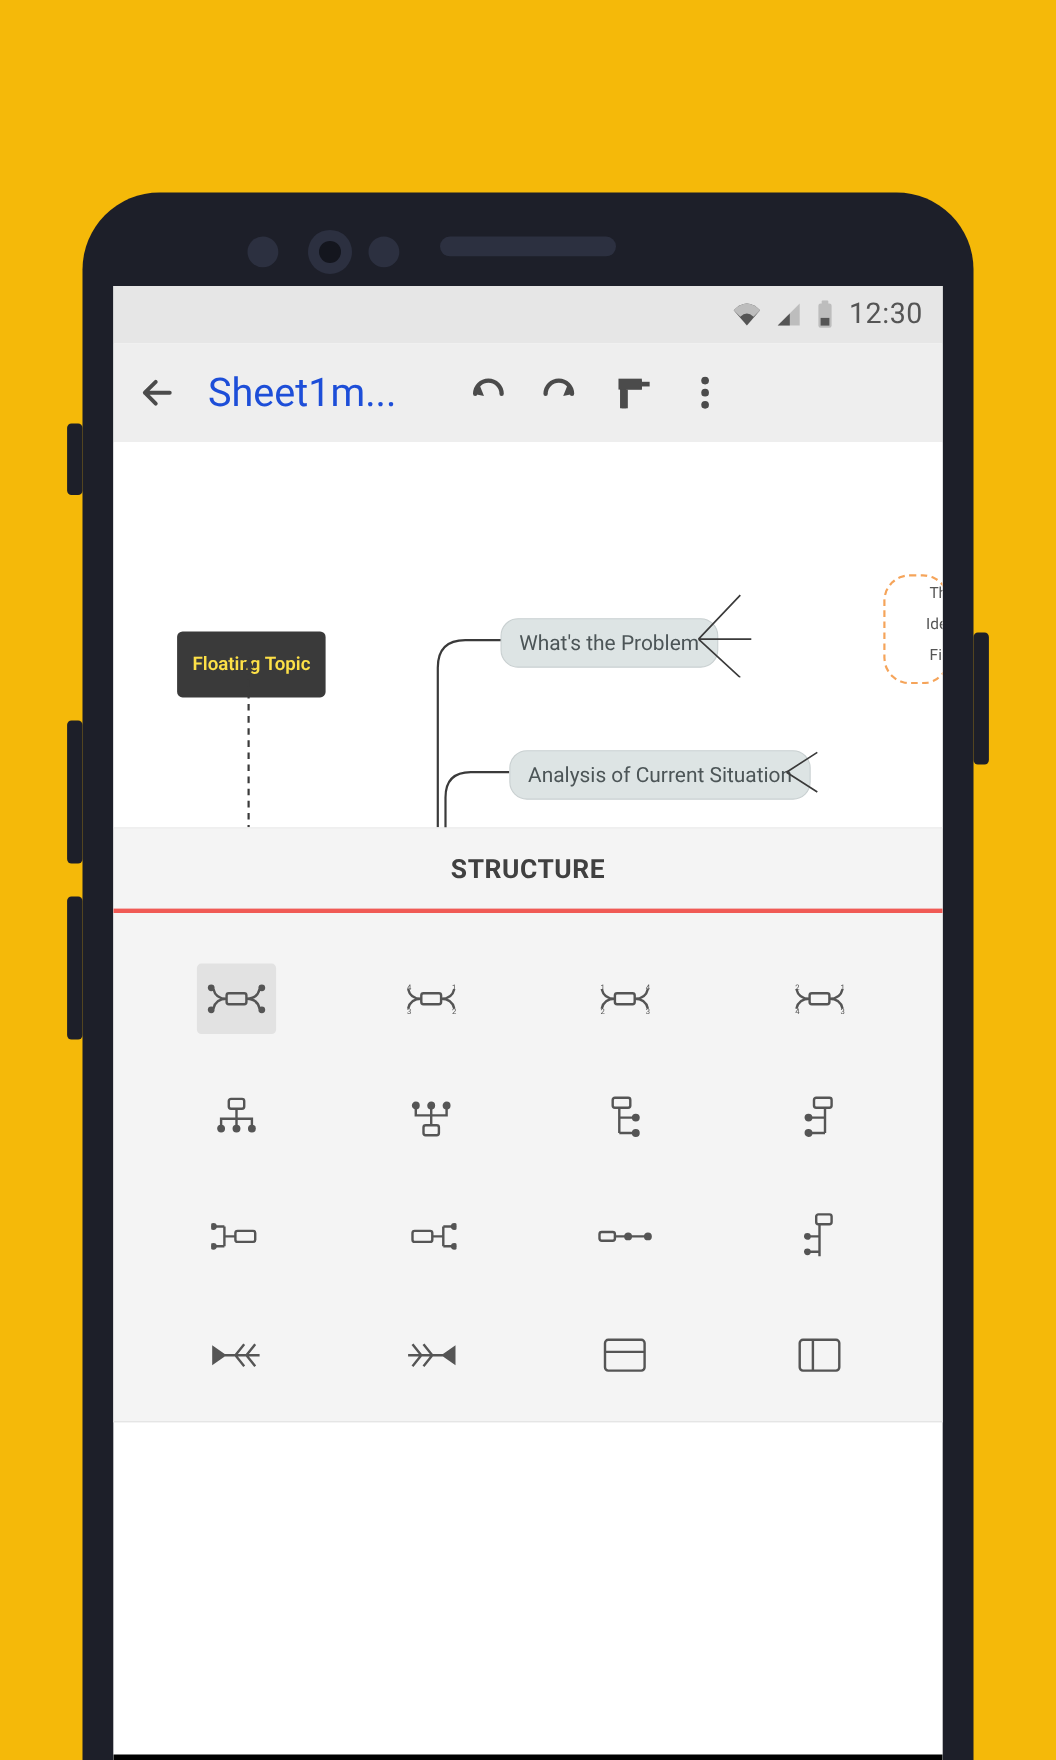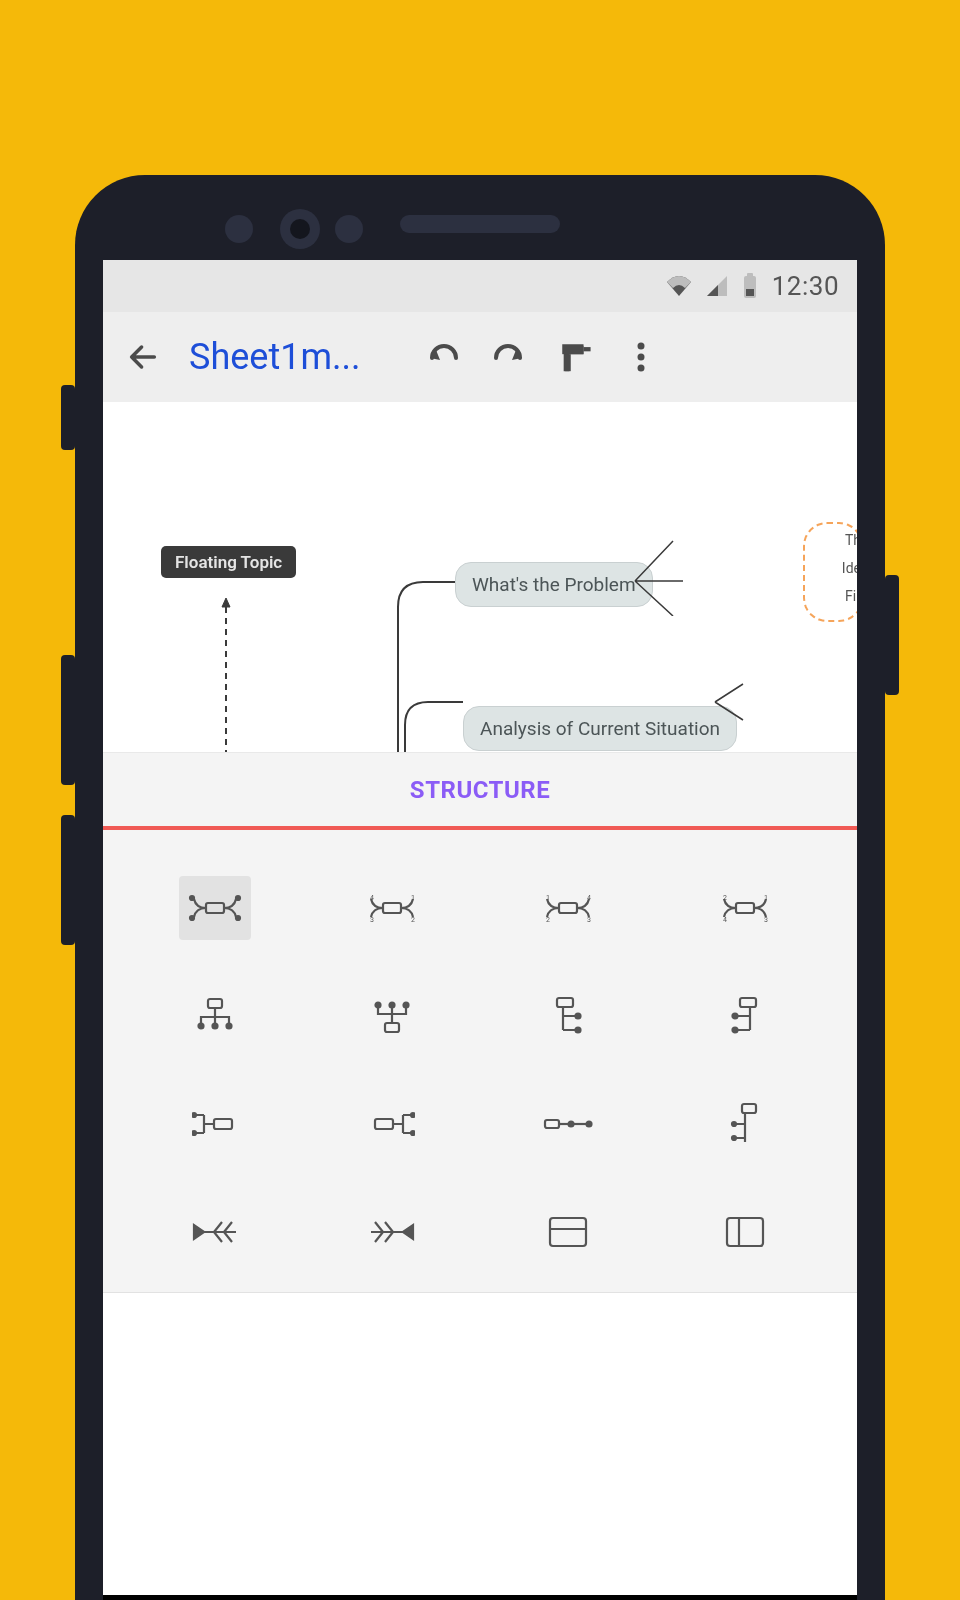--- a/index.html
+++ b/index.html
@@ -96,40 +96,40 @@
 
   
   .canvas {
     position: relative;
     background: #fff;
     height: 350px;
     overflow: hidden;
   }
   .floating-topic {
     position: absolute;
-    left: 58px; top: 144px;
+    left: 58px; top: 172px;
     background: #3a3a3a;
-    color: #e5e5e5;
+    color: #fde047;
     font-size: 17px;
     font-weight: 600;
-    padding: 6px 14px;
+    padding: 20px 14px;
     border-radius: 5px;
   }
   .node {
     position: absolute;
     background: #dde4e4;
     color: #4c5557;
     border: 1px solid #c9d0d1;
     border-radius: 16px;
     padding: 10px 16px;
     font-size: 19px;
     text-align: right;
   }
   .node.n1 { left: 352px; top: 160px; }
-  .node.n2 { left: 360px; top: 280px; margin-top: 24px; }
+  .node.n2 { left: 360px; top: 280px; }
   .dashed-group {
     position: absolute;
     right: -6px; top: 120px;
     width: 60px; height: 100px;
     border: 2px dashed #f5a45a;
     border-radius: 24px;
   }
   .mini-txt { position:absolute; font-size:14px; color:#555; }
   .mini-txt.t1 { right: -4px; top: 130px; }
   .mini-txt.t2 { right: -4px; top: 158px; }
@@ -150,21 +150,21 @@
   }
   .tab {
     flex:1;
     display:flex; align-items:center; justify-content:center;
     font-size: 24px;
     font-weight: 700;
     letter-spacing: 0.5px;
     color: #888;
     border-bottom: 4px solid transparent;
   }
-  .tab.active { color: #8b5cf6; border-bottom-color: #f05a55; }
+  .tab.active { color: #404040; border-bottom-color: #f05a55; }
 
   
   .struct-grid {
     background: #f4f4f4;
     flex: 1;
     display: grid;
     grid-template-columns: repeat(4, 1fr);
     grid-auto-rows: 108px;
     gap: 0;
     padding: 24px 24px 6px 24px;

